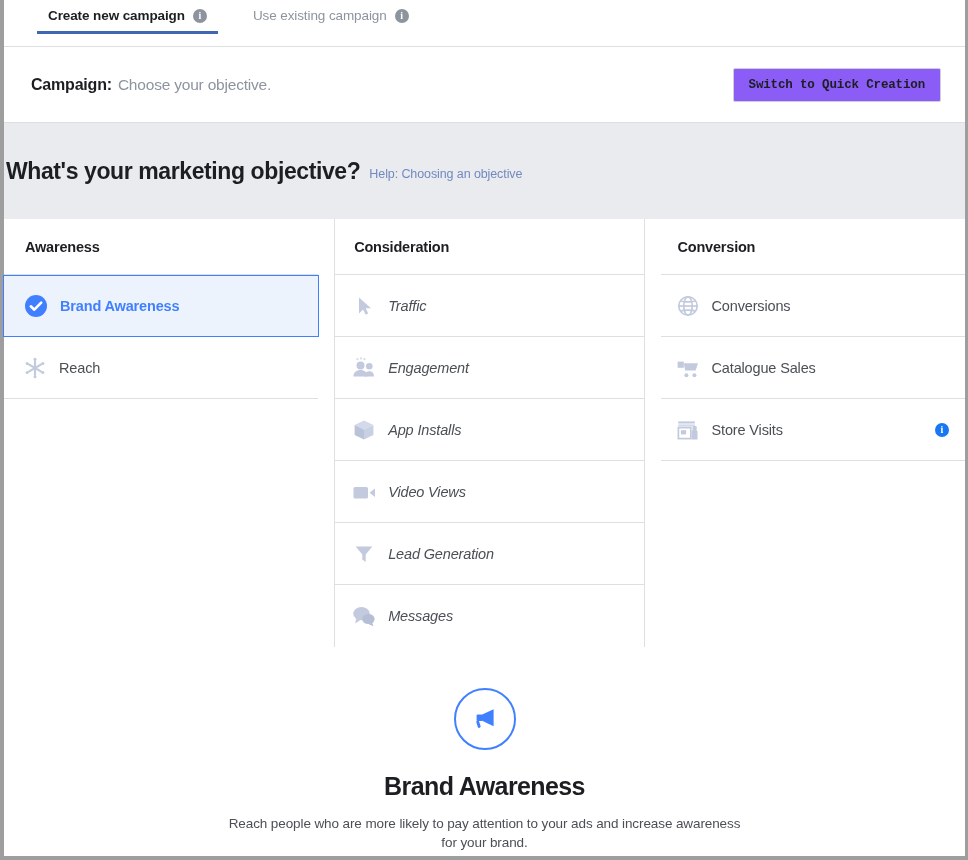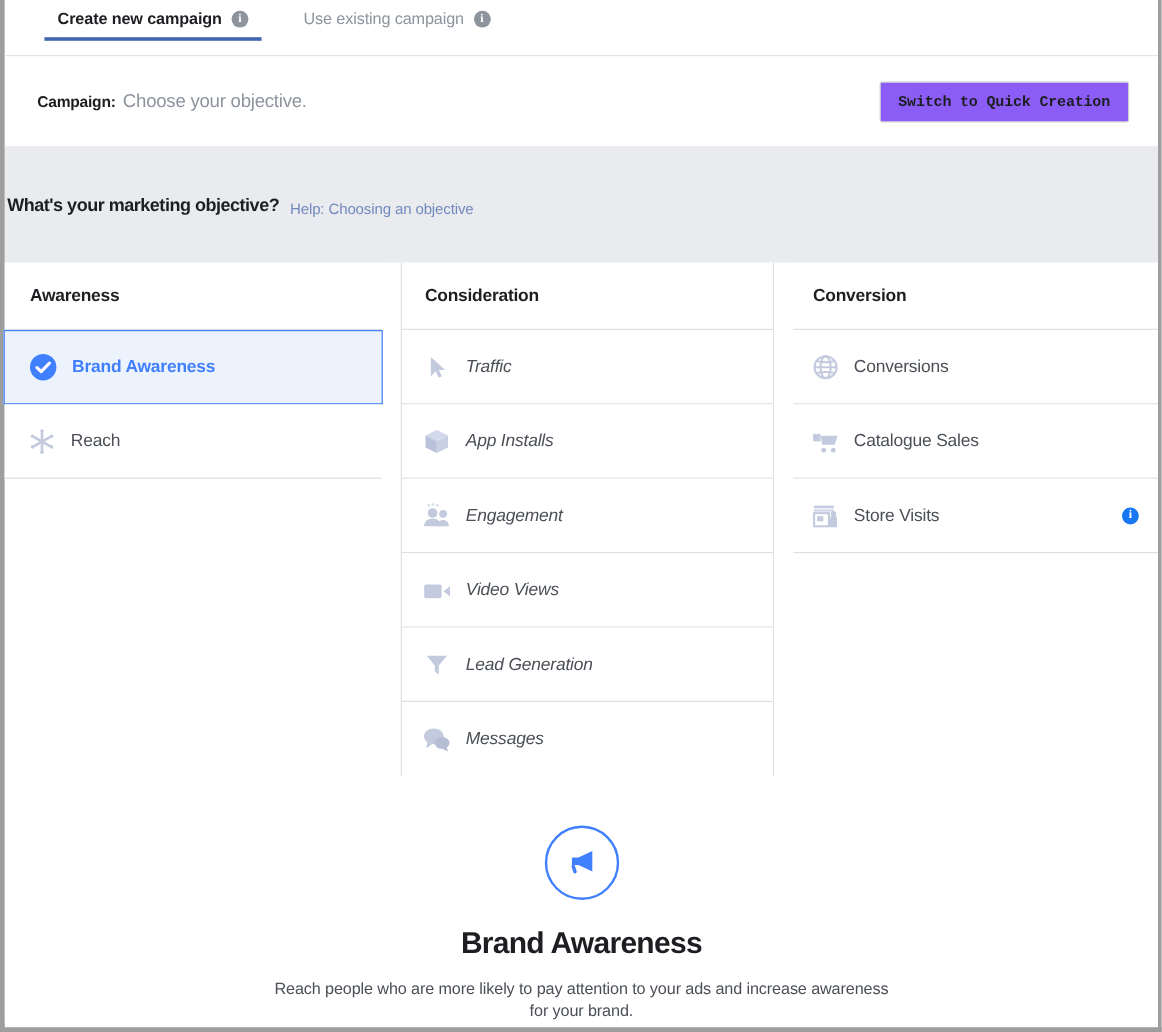--- a/index.html
+++ b/index.html
@@ -82,21 +82,21 @@
     position: relative;
     height: 76px;
     box-sizing: border-box;
     border-bottom: 1px solid #dddfe2;
     background: #ffffff;
     display: flex;
     align-items: center;
     padding: 0 24px 0 27px;
   }
   .campaign-title {
-    font-size: 13px;
+    font-size: 16px;
     color: #1c1e21;
     font-weight: bold;
     letter-spacing: -0.2px;
   }
   .campaign-sub {
     font-size: 15.5px;
     color: #8d949e;
     margin-left: 6px;
     letter-spacing: -0.2px;
   }
@@ -117,21 +117,21 @@
   
   .objective-band {
     height: 96px;
     background: #e9ebee;
     display: flex;
     align-items: center;
     padding-left: 2px;
     box-sizing: border-box;
   }
   .objective-q {
-    font-size: 15px;
+    font-size: 23px;
     font-weight: bold;
     color: #1c1e21;
     letter-spacing: -0.4px;
   }
   .objective-help {
     font-size: 12.5px;
     color: #7289c0;
     margin-left: 9px;
     margin-top: 5px;
     cursor: pointer;
@@ -320,50 +320,50 @@
         <span class="icon-slot">
           <svg width="24" height="24" viewBox="0 0 24 24">
             <path d="M7 3.5 L7 19.5 L11.1 15.4 L13.6 20.8 L16.2 19.6 L13.7 14.3 L19 14.3 Z" fill="#c3cade"></path>
           </svg>
         </span>
         <span class="obj-label">Traffic</span>
       </div>
 
       <div class="obj-row">
         <span class="icon-slot">
-          <svg width="24" height="24" viewBox="0 0 24 24">
-            <path d="M12 2.4 L21.4 7 L12 11.6 L2.6 7 Z" fill="#d2d9ea"></path>
-            <path d="M2.6 7 L12 11.6 L12 21.6 L2.6 17 Z" fill="#b9c2d9"></path>
-            <path d="M21.4 7 L12 11.6 L12 21.6 L21.4 17 Z" fill="#c8d0e3"></path>
-          </svg>
-        </span>
-        <span class="obj-label">App Installs</span>
-      </div>
-
-      <div class="obj-row">
-        <span class="icon-slot">
           <svg width="26" height="24" viewBox="0 0 26 24">
             <g fill="#c3cade">
               <circle cx="9.5" cy="9.5" r="4"></circle>
               <path d="M2.4 20.5 c0-4 3.2-6.4 7.1-6.4 s7.1 2.4 7.1 6.4 z"></path>
               <circle cx="18.3" cy="10.2" r="3.3"></circle>
               <path d="M13.6 20.5 c0-3.4 2.3-5.2 4.7-5.2 s4.7 1.8 4.7 5.2 z"></path>
             </g>
             <g fill="#d7dceb">
               <circle cx="6.4" cy="3.2" r="1.1"></circle>
               <circle cx="9.9" cy="2.4" r="1.1"></circle>
               <circle cx="13.4" cy="3.2" r="1.1"></circle>
             </g>
           </svg>
         </span>
         <span class="obj-label">Engagement</span>
       </div>
 
       <div class="obj-row">
         <span class="icon-slot">
+          <svg width="24" height="24" viewBox="0 0 24 24">
+            <path d="M12 2.4 L21.4 7 L12 11.6 L2.6 7 Z" fill="#d2d9ea"></path>
+            <path d="M2.6 7 L12 11.6 L12 21.6 L2.6 17 Z" fill="#b9c2d9"></path>
+            <path d="M21.4 7 L12 11.6 L12 21.6 L21.4 17 Z" fill="#c8d0e3"></path>
+          </svg>
+        </span>
+        <span class="obj-label">App Installs</span>
+      </div>
+
+      <div class="obj-row">
+        <span class="icon-slot">
           <svg width="26" height="22" viewBox="0 0 26 22">
             <rect x="2.5" y="6" width="14.5" height="11.5" rx="1.6" fill="#c3cade"></rect>
             <path d="M18.6 11.8 L24 7.6 L24 16 Z" fill="#c3cade"></path>
           </svg>
         </span>
         <span class="obj-label">Video Views</span>
       </div>
 
       <div class="obj-row">
         <span class="icon-slot">

